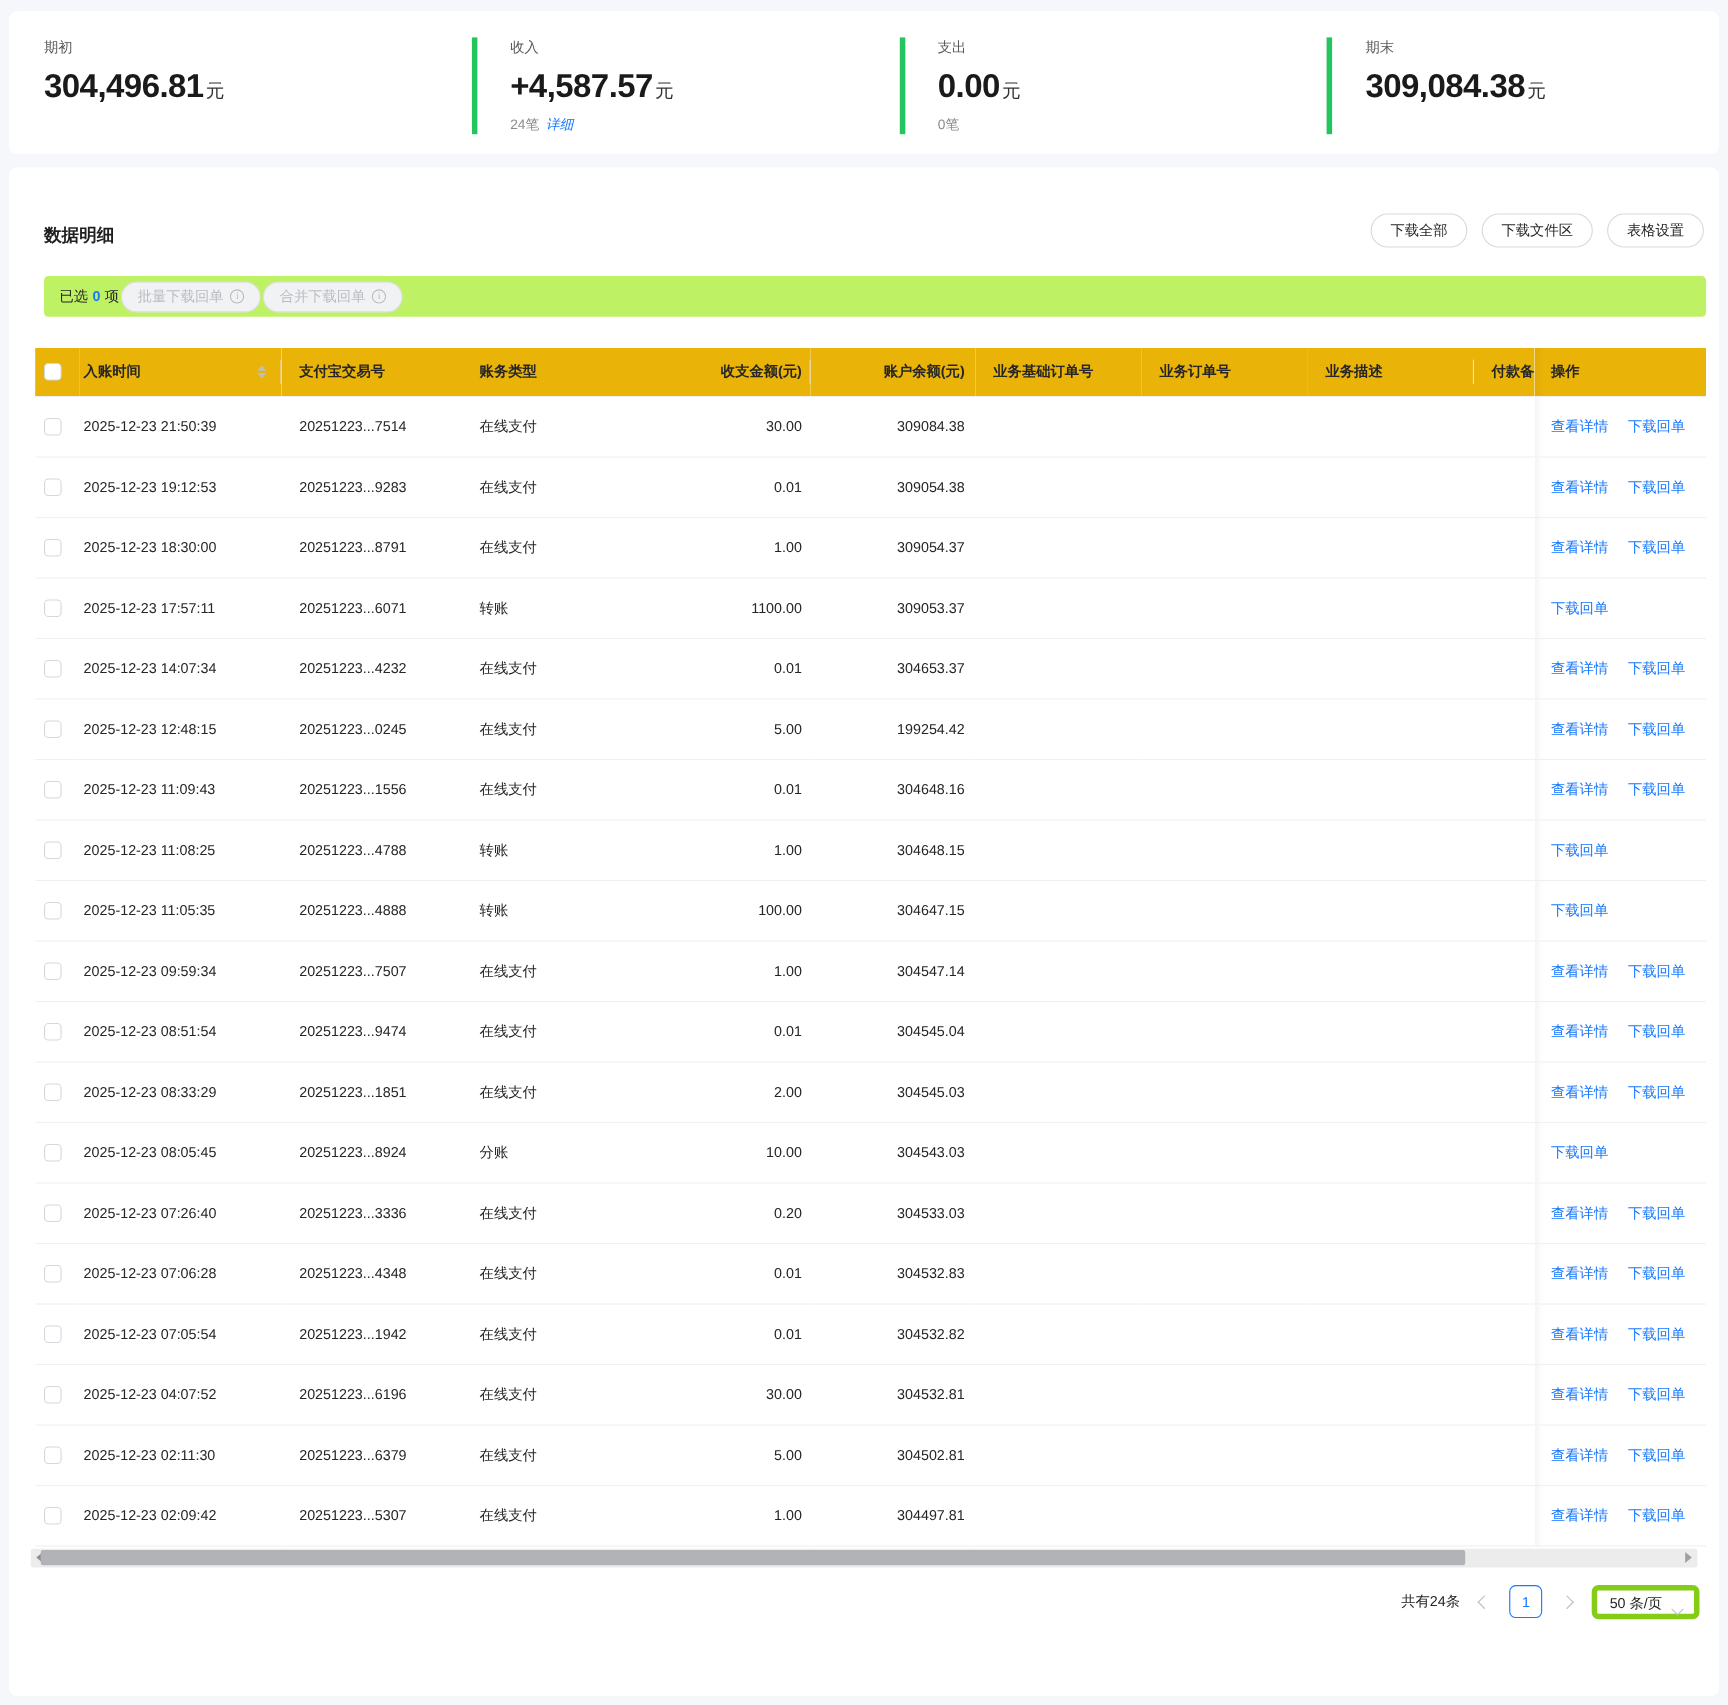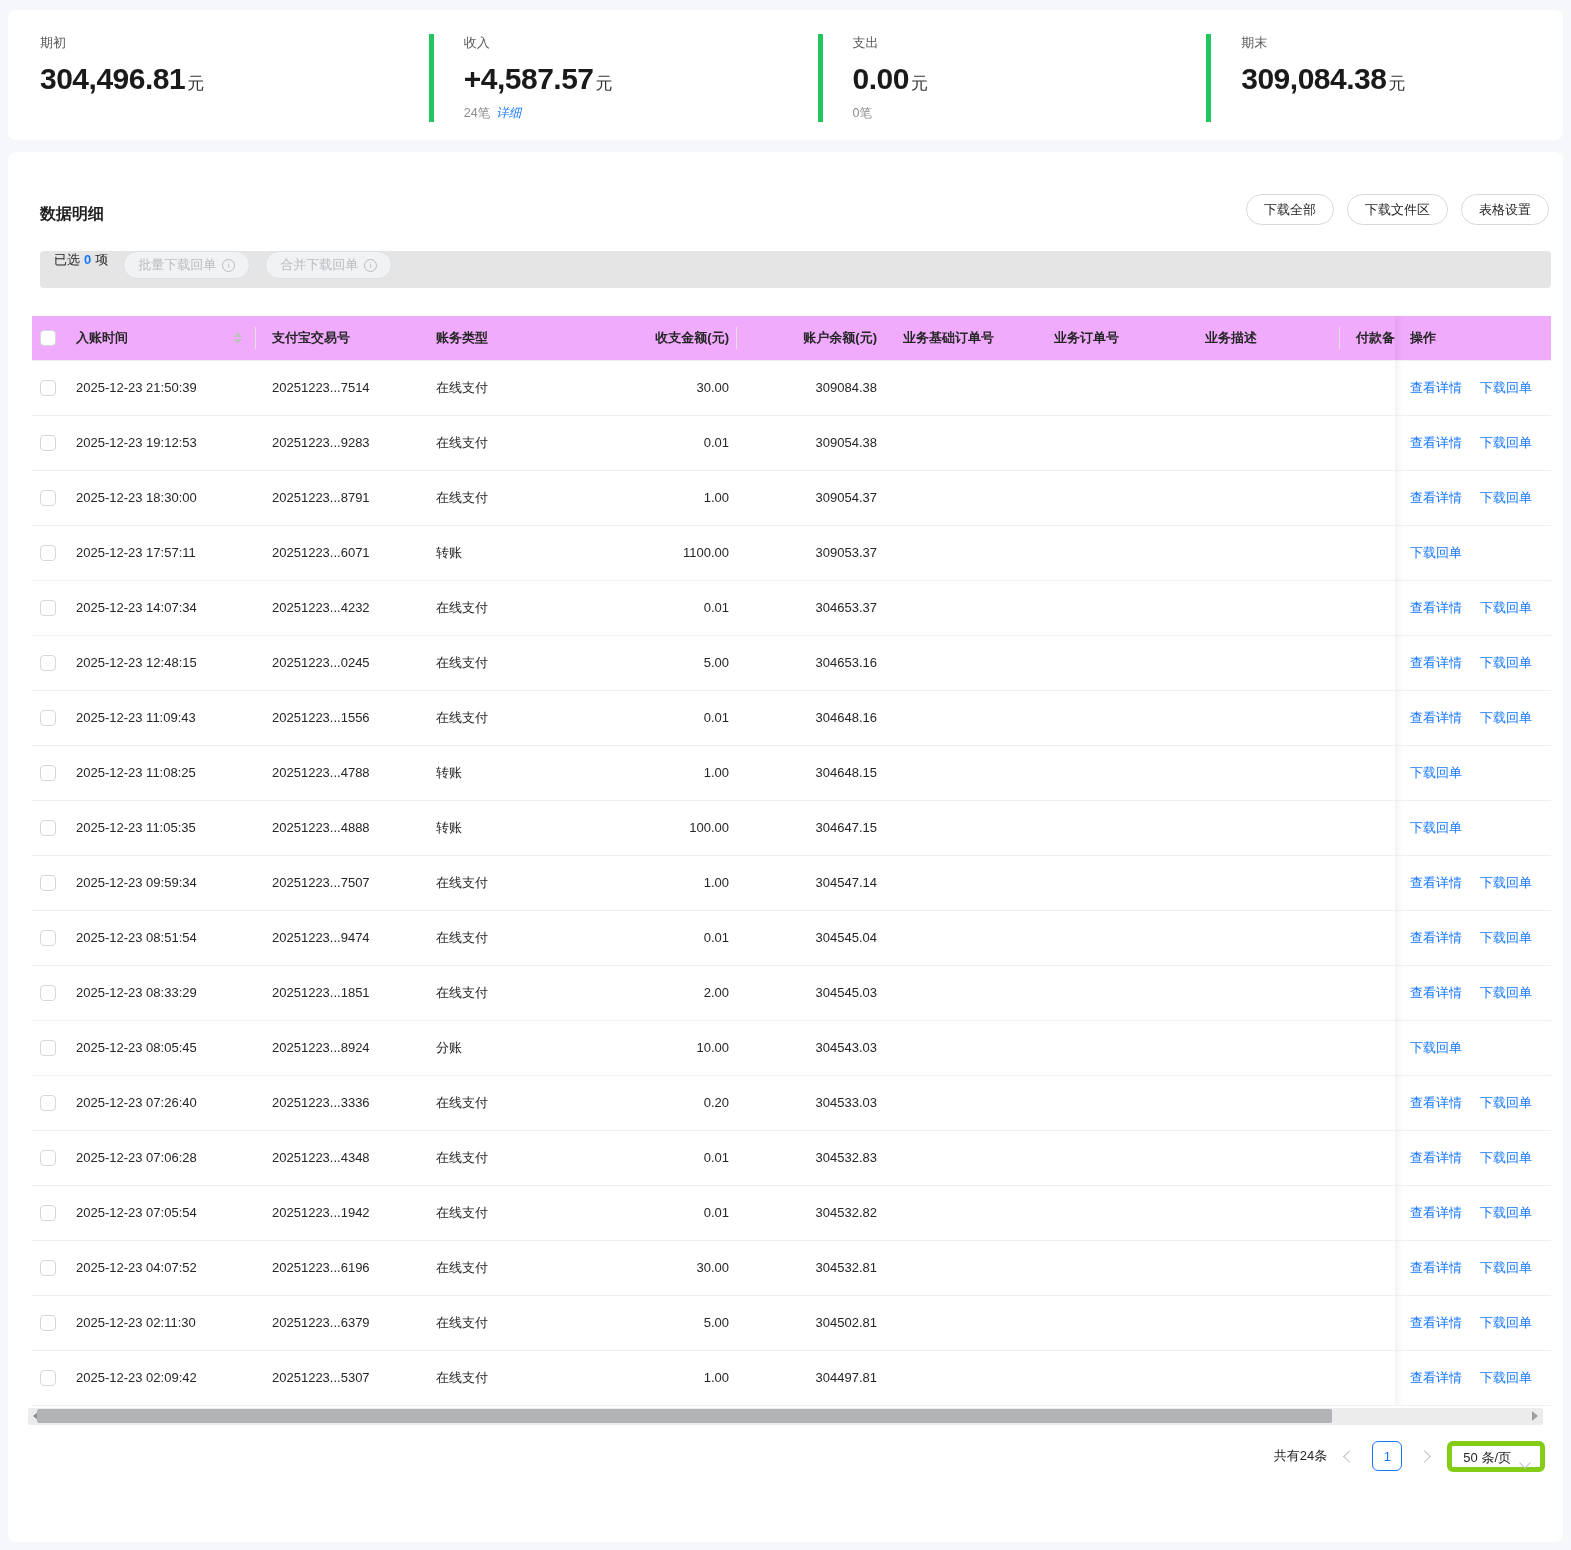--- a/index.html
+++ b/index.html
@@ -44,40 +44,40 @@
   .panel-title{font-size:16px;font-weight:600;color:var(--text-strong);margin-left:8px;}
   .head-btns{display:flex;gap:13px;}
   .pill-btn{
     height:31px;padding:0 17px;border:1px solid #d9d9d9;border-radius:16px;
     background:#fff;font-size:13px;color:var(--text);cursor:pointer;
     font-family:Liberation Serif, serif;display:inline-flex;align-items:center;
   }
 
   
   .selection-bar{
-    margin:26px 0 0 8px;height:37px;background:#e5e5e5;border-radius:4px;
-    display:flex;padding:0 14px;gap:15px;
+    margin:26px 0 0 8px;height:37px;background:#bef264;border-radius:4px;
+    display:flex;align-items:center;padding:0 14px;gap:2px;
   }
   .sel-text{color:var(--text);}
   .sel-count{color:var(--blue);font-weight:700;margin:0 4px;}
   .pill-btn.disabled{
     height:28px;border-radius:14px;background:#f1f2f4;border:1px solid #dddfe3;
     color:#b9bcc2;cursor:not-allowed;gap:6px;padding:0 14px;
   }
   .info-icon{
     width:13px;height:13px;border:1px solid currentColor;border-radius:50%;
     display:inline-flex;align-items:center;justify-content:center;
     font-size:9px;font-style:normal;line-height:1;
   }
 
   
   table{border-collapse:collapse;table-layout:fixed;width:100%;margin-top:28px;}
   th,td{font-size:13px;text-align:left;padding:0 0 0 16px;overflow:hidden;white-space:nowrap;}
   thead th{
-    background:#f0abfc;height:44px;font-weight:600;color:var(--text);
+    background:#eab308;height:44px;font-weight:600;color:var(--text);
     border-bottom:1px solid var(--line);position:relative;
   }
   tbody td{height:55px;border-bottom:1px solid var(--line);color:var(--text);background:#fff;}
   th.col-check,td.col-check{padding-left:8px;}
   th.col-time,td.col-time{padding-left:4px;}
   th.num,td.num{text-align:right;padding-right:8px;}
   th.bal,td.bal{text-align:right;padding-right:10px;}
   th.divider::after{
     content:"";position:absolute;right:0;top:50%;transform:translateY(-50%);
     width:1px;height:22px;background:#e2e2e2;
@@ -299,21 +299,21 @@
           <a class="tbl-link">查看详情</a><a class="tbl-link">下载回单</a>
         </td>
       </tr>
 
       <tr>
         <td class="col-check"><span class="cb"></span></td>
         <td class="col-time">2025-12-23 12:48:15</td>
         <td>20251223...0245</td>
         <td>在线支付</td>
         <td class="num">5.00</td>
-        <td class="bal">304653.16</td>
+        <td class="bal">199254.42</td>
         <td></td>
         <td></td>
         <td></td>
         <td></td>
         <td class="col-action">
           <a class="tbl-link">查看详情</a><a class="tbl-link">下载回单</a>
         </td>
       </tr>
 
       <tr>

